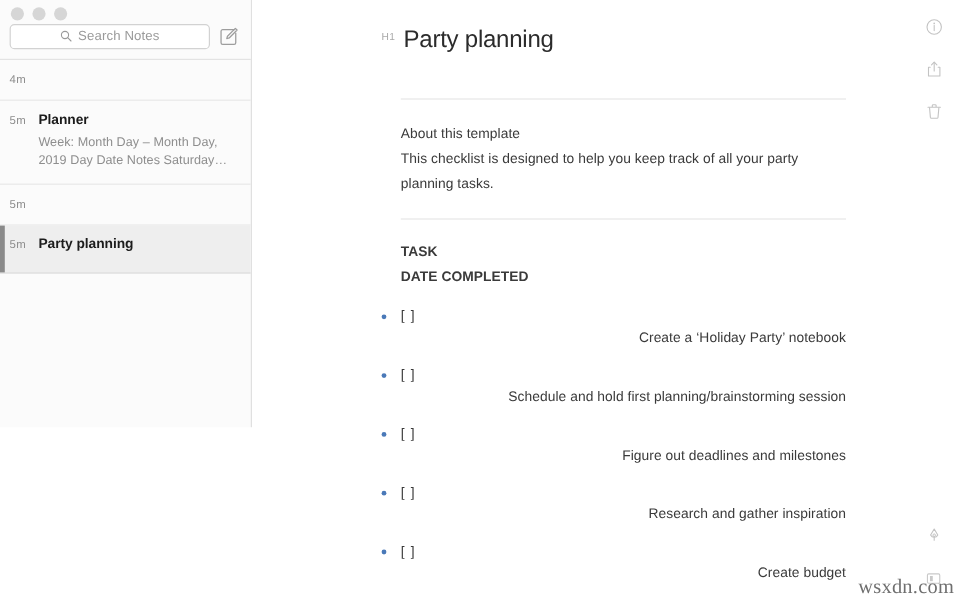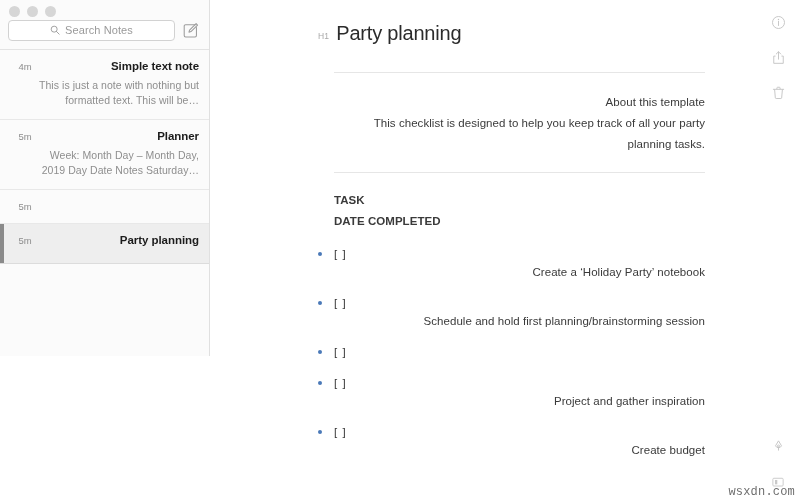--- a/index.html
+++ b/index.html
@@ -88,21 +88,20 @@
     overflow:hidden;
     position:relative;
     border-top:1px solid #e3e3e3;
   }
   .note-item {
     position:relative;
     display:flex;
     padding:9px 10px 11px 0;
     border-bottom:1px solid #e8e8e8;
     background:transparent;
-    text-align:right;
   }
   .note-item.selected {
     background:#eeeeee;
     border-bottom:1px solid #dcdcdc;
   }
   .note-item.selected::before {
     content:"";
     position:absolute;
     left:0; top:0; bottom:0;
     width:4px;
@@ -143,23 +142,23 @@
     background:#ffffff;
     overflow:hidden;
   }
   #doc {
     position:absolute;
     inset:0;
     padding:22px 95px 0 108px;
   }
   #title-row {
     display:flex;
-    align-items:flex-end;
+    align-items:center;
     gap:7px;
-    margin-bottom:28px;
+    margin-bottom:38px;
   }
   #h1-marker {
     font-size:8.5px;
     color:#a9a9a9;
     flex:0 0 auto;
     position:relative;
     top:-3px;
     letter-spacing:.2px;
   }
   #doc-title {
@@ -173,21 +172,20 @@
     height:1px;
     background:#e6e6e6;
     margin:0 0 0 16px;
   }
   .para {
     font-size:11.5px;
     color:#3a3a3a;
     line-height:21px;
     letter-spacing:.05px;
     padding-left:16px;
-    text-align:right;
   }
   #about-block { padding-top:19px; padding-bottom:17px; }
   #meta-block { padding-top:17px;font-weight:bold; }
   .meta-line { font-size:11.5px; color:#3a3a3a; line-height:21px; padding-left:16px; letter-spacing:.05px; }
 
   .task {
     position:relative;
     padding-left:16px;
     margin-top:13px;
   }
@@ -229,23 +227,23 @@
     justify-content:center;
     pointer-events:auto;
   }
   #rail-top { margin-top:10px; display:flex; flex-direction:column; gap:11px; align-items:center; }
   #rail-bottom { margin-top:auto; margin-bottom:6px; display:flex; flex-direction:column; gap:12px; align-items:center; }
 
   #watermark {
     position:absolute;
     right:5px;
     bottom:1px;
-    font-size:12px;
+    font-size:17px;
     color:#6f6f6f;
-    font-family:Liberation Mono, monospace;
+    font-family:Liberation Serif, serif;
     letter-spacing:.2px;
   }
 </style>
 </head>
 <body>
 
 <div id="app">
 
   <div id="sidebar">
 
@@ -270,24 +268,20 @@
             <path d="M15.5 3.2 H4.2 A1.6 1.6 0 0 0 2.6 4.8 V16 A1.6 1.6 0 0 0 4.2 17.6 H15.4 A1.6 1.6 0 0 0 17 16 V6.5" fill="none" stroke="#9d9d9d" stroke-width="1.25" stroke-linecap="round"></path>
             <path d="M16.6 1.9 L18.3 3.6 L10.6 11.3 L8.2 12 L8.9 9.6 Z" fill="none" stroke="#9d9d9d" stroke-width="1.25" stroke-linejoin="round"></path>
           </svg>
         </div>
       </div>
     </div>
 
     <div id="note-list">
         <div class="note-item">
           <div class="note-time">4m</div>
-          <div class="note-body">
-            <div class="note-title">Simple text note</div>
-            <div class="note-preview">This is just a note with nothing but formatted text. This will be…</div>
-          </div>
         </div>
         <div class="note-item">
           <div class="note-time">5m</div>
           <div class="note-body">
             <div class="note-title">Planner</div>
             <div class="note-preview">Week: Month Day – Month Day, 2019 Day Date Notes Saturday…</div>
           </div>
         </div>
         <div class="note-item">
           <div class="note-time">5m</div>
@@ -330,25 +324,26 @@
             <div class="task-label">Create a ‘Holiday Party’ notebook</div>
           </div>
           <div class="task">
             <span class="bullet" style="background: rgb(74, 121, 184);"></span>
             <div class="checkbox">[ ]</div>
             <div class="task-label">Schedule and hold first planning/brainstorming session</div>
           </div>
           <div class="task">
             <span class="bullet" style="background: rgb(74, 121, 184);"></span>
             <div class="checkbox">[ ]</div>
-          </div>
-          <div class="task">
-            <span class="bullet" style="background: rgb(74, 121, 184);"></span>
-            <div class="checkbox">[ ]</div>
-            <div class="task-label">Project and gather inspiration</div>
+            <div class="task-label">Figure out deadlines and milestones</div>
+          </div>
+          <div class="task">
+            <span class="bullet" style="background: rgb(74, 121, 184);"></span>
+            <div class="checkbox">[ ]</div>
+            <div class="task-label">Research and gather inspiration</div>
           </div>
           <div class="task">
             <span class="bullet" style="background: rgb(74, 121, 184);"></span>
             <div class="checkbox">[ ]</div>
             <div class="task-label">Create budget</div>
           </div>
         </div>
     </div>
 
     <div id="right-rail">

